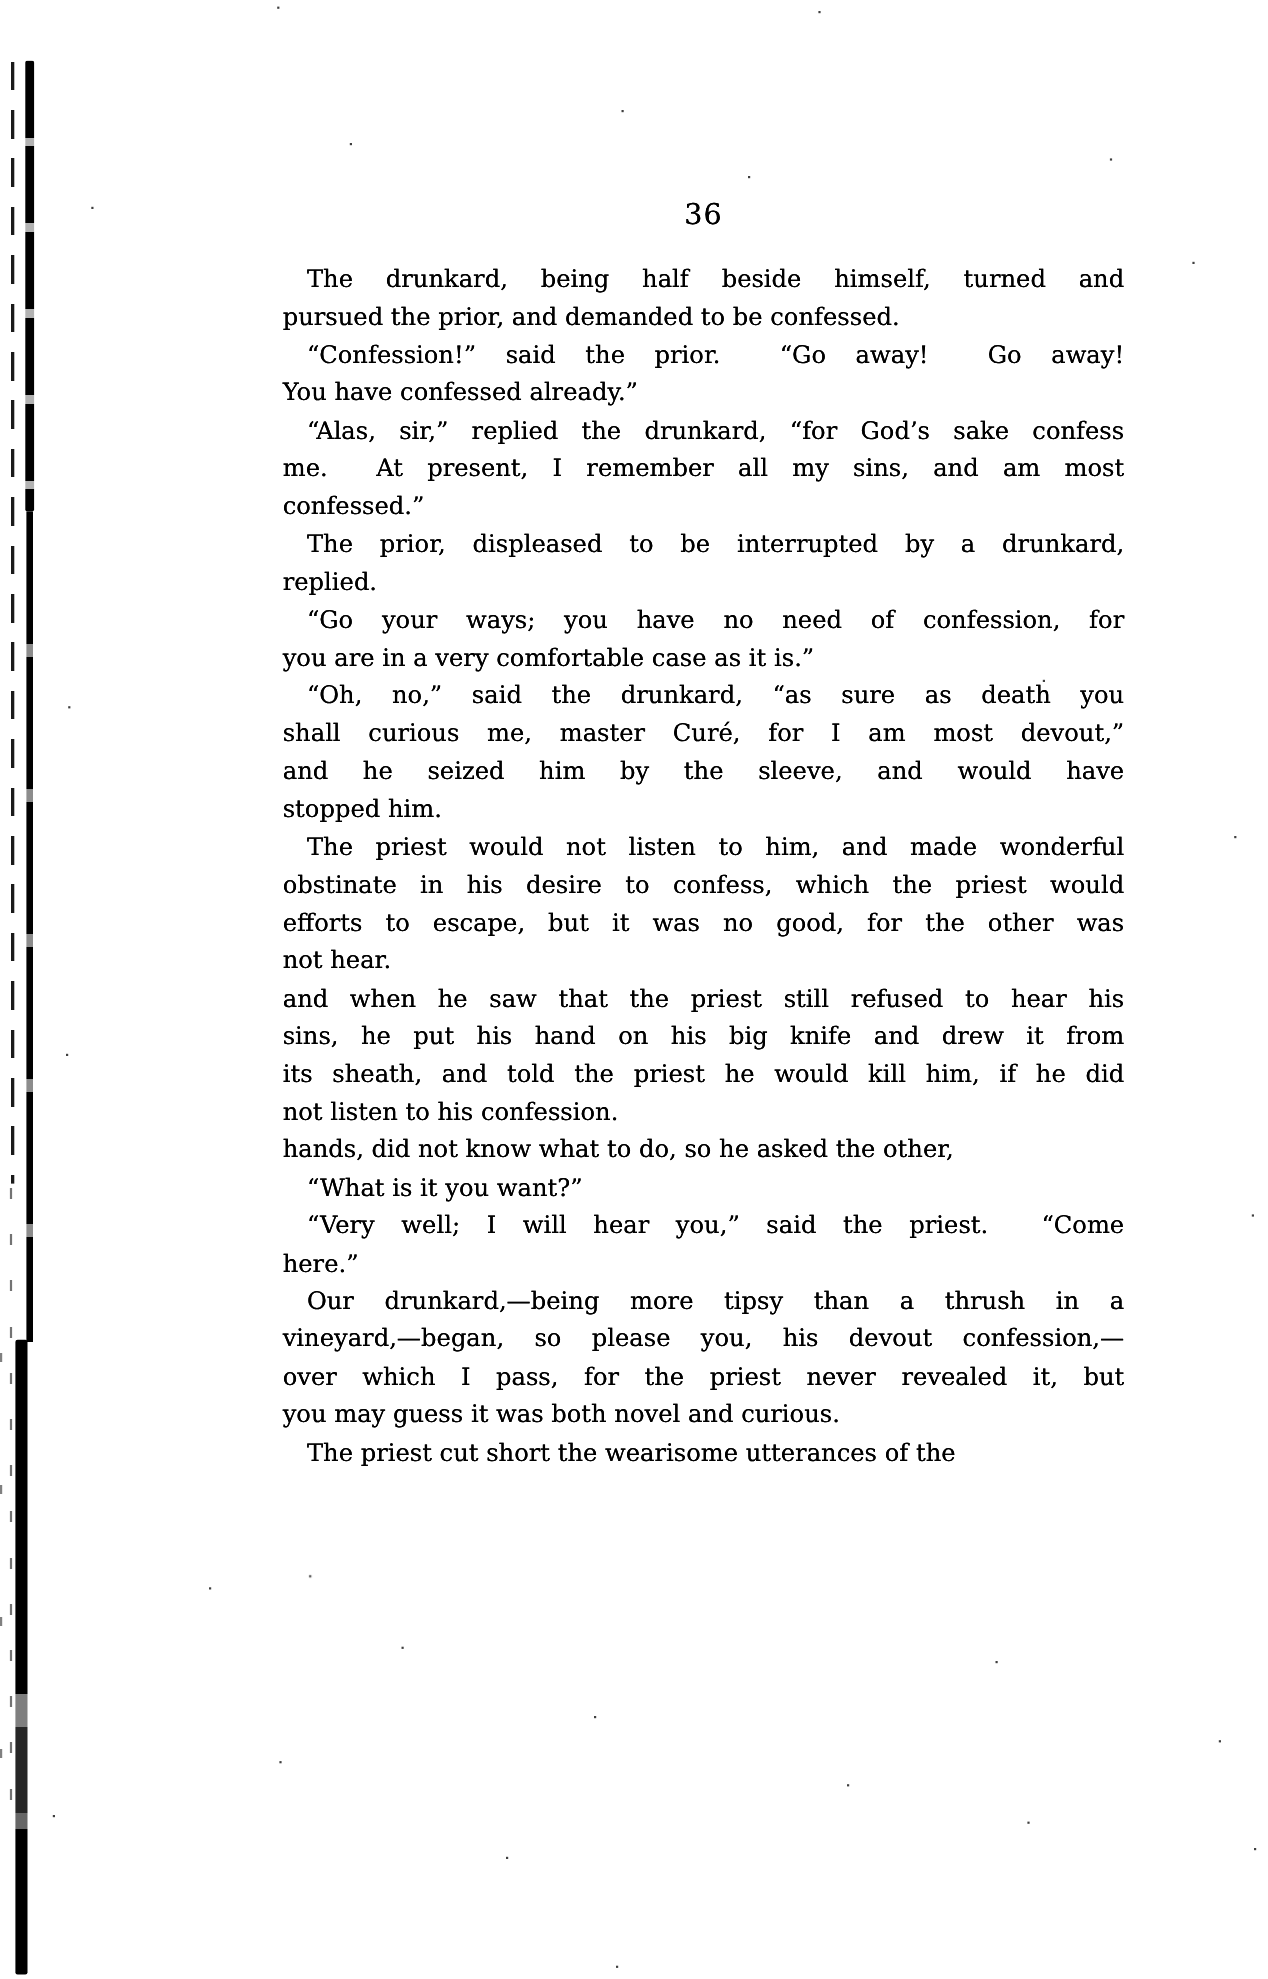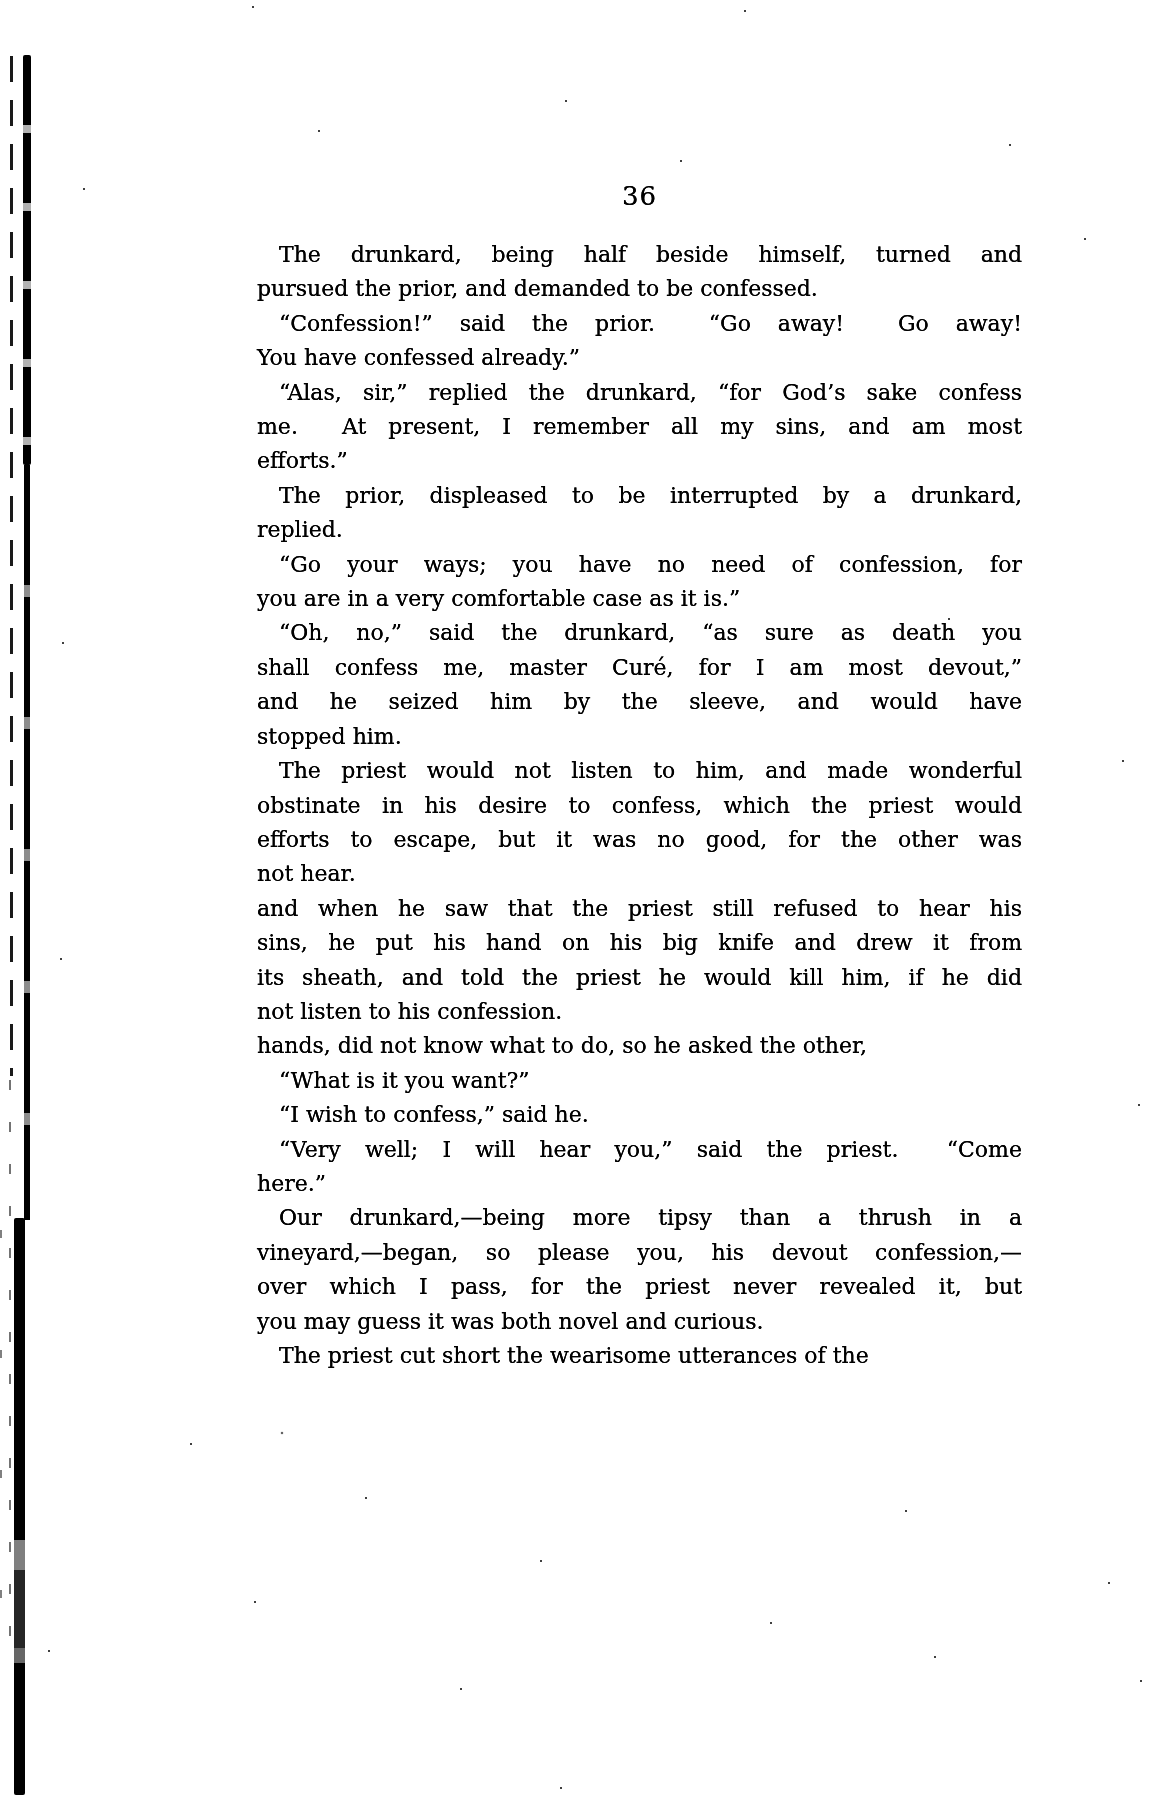--- a/index.html
+++ b/index.html
@@ -106,33 +106,33 @@
         <span class="line first">The drunkard, being half beside himself, turned and</span>
         <span class="line last">pursued the prior, and demanded to be confessed.</span>
       </p>
       <p class="para">
         <span class="line first">“Confession!” said the prior.&nbsp; “Go away!&nbsp; Go away!</span>
         <span class="line last">You have confessed already.”</span>
       </p>
       <p class="para">
         <span class="line first">“Alas, sir,” replied the drunkard, “for God’s sake confess</span>
         <span class="line">me.&nbsp; At present, I remember all my sins, and am most</span>
-        <span class="line last">efforts.”</span>
+        <span class="line last">confessed.”</span>
       </p>
       <p class="para">
         <span class="line first">The prior, displeased to be interrupted by a drunkard,</span>
         <span class="line last">replied.</span>
       </p>
       <p class="para">
         <span class="line first">“Go your ways; you have no need of confession, for</span>
         <span class="line last">you are in a very comfortable case as it is.”</span>
       </p>
       <p class="para">
         <span class="line first">“Oh, no,” said the drunkard, “as sure as death you</span>
-        <span class="line">shall confess me, master Curé, for I am most devout,”</span>
+        <span class="line">shall curious me, master Curé, for I am most devout,”</span>
         <span class="line">and he seized him by the sleeve, and would have</span>
         <span class="line last">stopped him.</span>
       </p>
       <p class="para">
         <span class="line first">The priest would not listen to him, and made wonderful</span>
         <span class="line">obstinate in his desire to confess, which the priest would</span>
         <span class="line">efforts to escape, but it was no good, for the other was</span>
         <span class="line last">not hear.</span>
       </p>
       <p class="para">
@@ -141,23 +141,20 @@
         <span class="line">its sheath, and told the priest he would kill him, if he did</span>
         <span class="line last">not listen to his confession.</span>
       </p>
       <p class="para">
         <span class="line last">hands, did not know what to do, so he asked the other,</span>
       </p>
       <p class="para">
         <span class="line first last">“What is it you want?”</span>
       </p>
       <p class="para">
-        <span class="line first last">“I wish to confess,” said he.</span>
-      </p>
-      <p class="para">
         <span class="line first">“Very well; I will hear you,” said the priest.&nbsp; “Come</span>
         <span class="line last">here.”</span>
       </p>
       <p class="para">
         <span class="line first">Our drunkard,—being more tipsy than a thrush in a</span>
         <span class="line">vineyard,—began, so please you, his devout confession,—</span>
         <span class="line">over which I pass, for the priest never revealed it, but</span>
         <span class="line last">you may guess it was both novel and curious.</span>
       </p>
       <p class="para">

